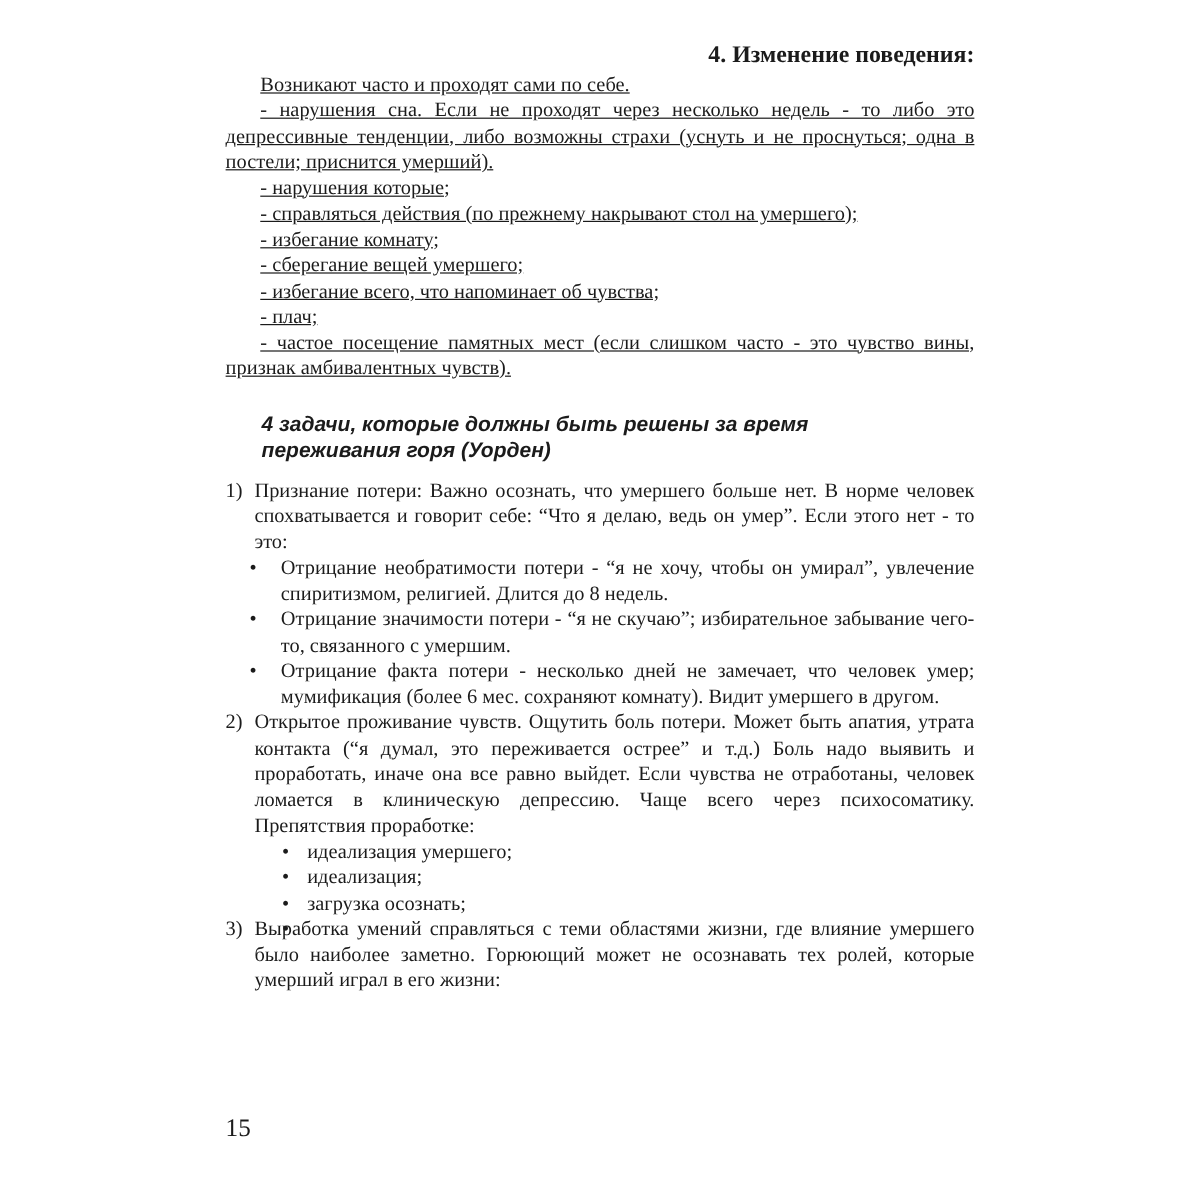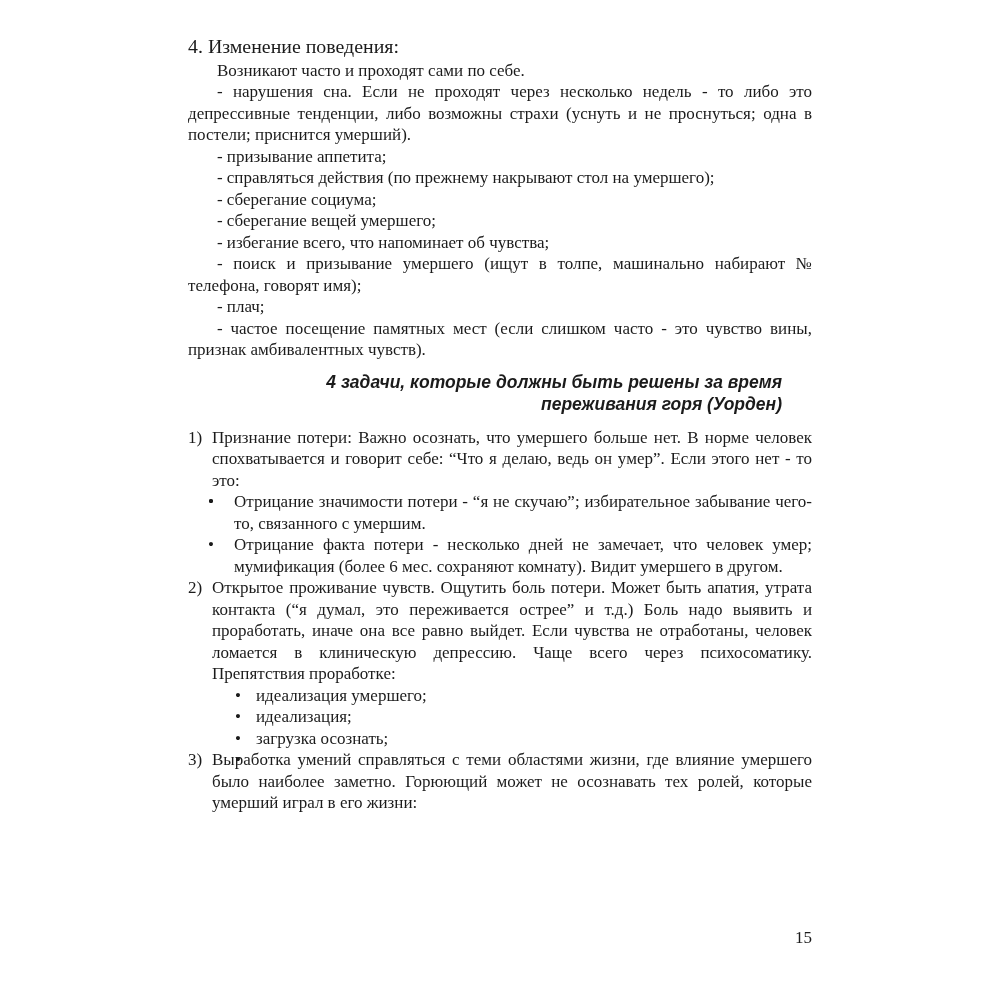--- a/index.html
+++ b/index.html
@@ -17,37 +17,38 @@
   }
   .page {
     position: absolute;
     left: 188px;
     top: 36px;
     width: 624px;
     font-size: 17px;
     line-height: 21.5px;
   }
   .section-title {
-    text-align: left;
-    font-weight: normal;
+    text-align: right;
+    font-weight: bold;
     margin: 0 0 2px 0;
   }
   .para {
     margin: 0;
     text-align: justify;
     text-indent: 1.7em;
+    text-decoration: underline;
   }
   .tasks-heading {
     font-family: "Liberation Sans", "DejaVu Sans", sans-serif;
     font-weight: bold;
     font-style: italic;
     font-size: 17.5px;
     line-height: 22px;
-    text-align: right;
-    margin: 10px 30px 12px 30px;
+    text-align: left;
+    margin: 24px 30px 12px 30px;
   }
   .task {
     position: relative;
     margin: 0;
     padding-left: 24px;
     text-align: justify;
   }
   .task .task-num {
     position: absolute;
     left: 0;
@@ -68,51 +69,51 @@
     padding-left: 68px;
   }
   .bullet-item.level2 .marker {
     left: 47px;
   }
   .page-number {
     position: absolute;
     left: 188px;
     top: 928px;
     width: 624px;
-    text-align: right;
-    font-size: 17px;
+    text-align: left;
+    font-size: 21px;
   }
 </style>
 </head>
 <body>
 
 <div class="page">
 
   <h3 class="section-title">4. Изменение поведения:</h3>
 
   <p class="para">Возникают часто и проходят сами по себе.</p>
 
   <p class="para">- нарушения сна. Если не проходят через несколько недель - то либо это депрессивные тенденции, либо возможны страхи (уснуть и не проснуться; одна в постели; приснится умерший).</p>
-  <p class="para">- призывание аппетита;</p>
+  <p class="para">- нарушения которые;</p>
   <p class="para">- справляться действия (по прежнему накрывают стол на умершего);</p>
-  <p class="para">- сберегание социума;</p>
+  <p class="para">- избегание комнату;</p>
   <p class="para">- сберегание вещей умершего;</p>
   <p class="para">- избегание всего, что напоминает об чувства;</p>
-  <p class="para">- поиск и призывание умершего (ищут в толпе, машинально набирают № телефона, говорят имя);</p>
   <p class="para">- плач;</p>
   <p class="para">- частое посещение памятных мест (если слишком часто - это чувство вины, признак амбивалентных чувств).</p>
 
   <h3 class="tasks-heading">4 задачи, которые должны быть решены за время переживания горя (Уорден)</h3>
 
   <p class="task">
     <span class="task-num">1)</span>
     <span>Признание потери: Важно осознать, что умершего больше нет. В норме человек спохватывается и говорит себе: “Что я делаю, ведь он умер”. Если этого нет - то это:</span>
   </p>
   <p class="bullet-item">
     <span class="marker">•</span>
+    <span>Отрицание необратимости потери - “я не хочу, чтобы он умирал”, увлечение спиритизмом, религией. Длится до 8 недель.</span>
   </p>
   <p class="bullet-item">
     <span class="marker">•</span>
     <span>Отрицание значимости потери - “я не скучаю”; избирательное забывание чего-то, связанного с умершим.</span>
   </p>
   <p class="bullet-item">
     <span class="marker">•</span>
     <span>Отрицание факта потери - несколько дней не замечает, что человек умер; мумификация (более 6 мес. сохраняют комнату). Видит умершего в другом.</span>
   </p>
 

